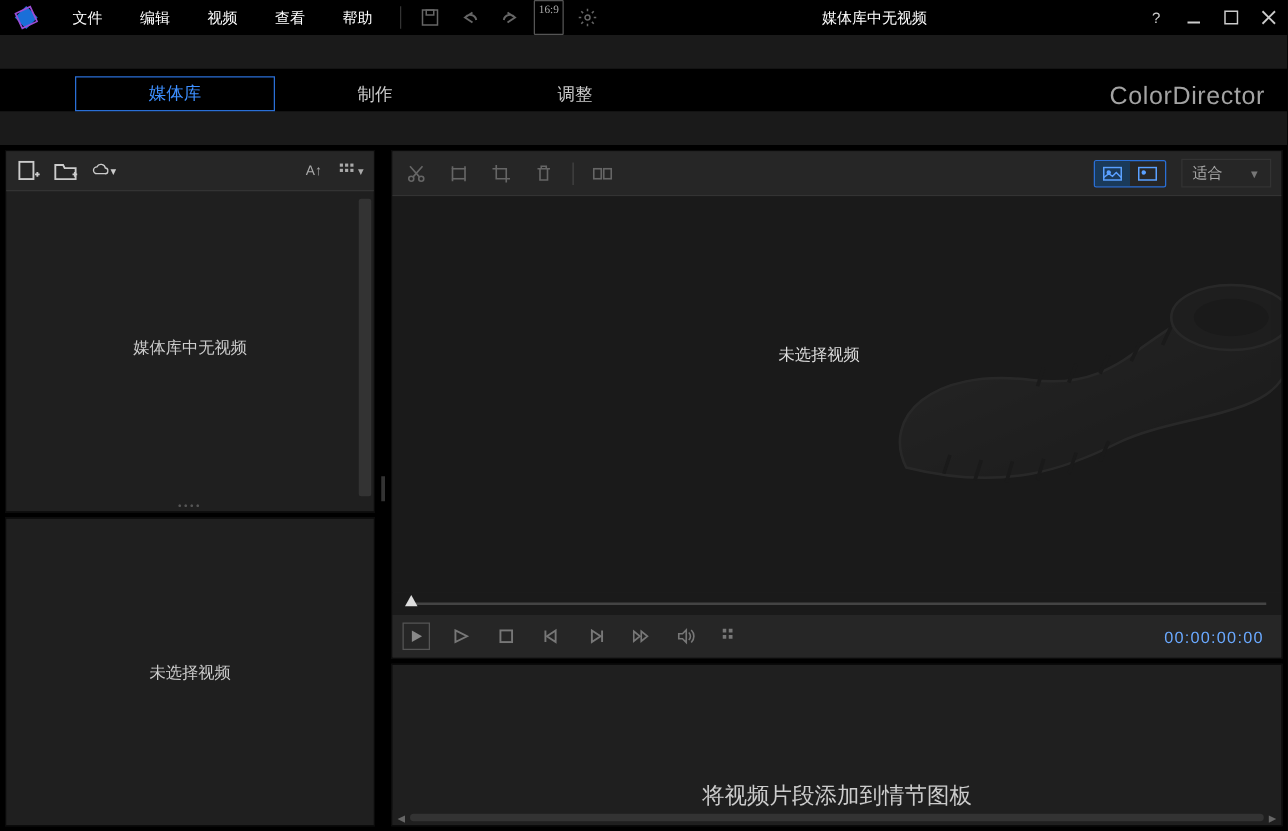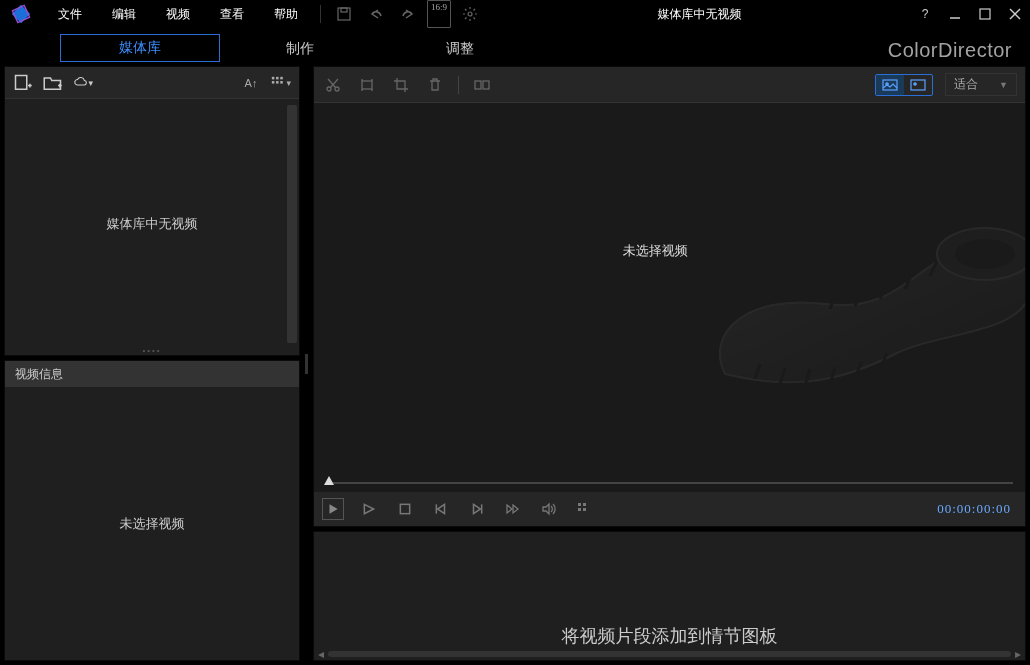--- a/index.html
+++ b/index.html
@@ -1,17 +1,17 @@
 <!DOCTYPE html>
 <html><head>
 <meta charset="utf-8">
 <style>
   * { box-sizing: border-box; margin: 0; padding: 0; user-select: none; }
   html, body { width: 1030px; height: 665px; overflow: hidden; background: #000; font-family: "Microsoft YaHei", "Segoe UI", sans-serif; color: #ccc; font-size: 12px; }
-  .app { width: 1030px; height: 665px; background: #1a1a1a; display: flex; flex-direction: column; }
+  .app { width: 1030px; height: 665px; background: #1a1a1a; display: flex; flex-direction: column; gap: 27px; }
   
   .titlebar { height: 28px; background: #000; display: flex; align-items: center; padding: 0 6px 0 10px; gap: 6px; }
   .logo { width: 22px; height: 22px; position: relative; margin-right: 8px; }
   .logo svg { width: 22px; height: 22px; }
   .menuitem { color: #fff; padding: 3px 12px; cursor: pointer; font-size: 12px; }
   .tb-sep { width: 1px; height: 18px; background: #333; margin: 0 4px; }
   .tb-icon { width: 26px; height: 20px; display: flex; align-items: center; justify-content: center; color: #666; cursor: pointer; }
   .tb-icon svg { width: 16px; height: 16px; }
   .aspect-badge { border: 1px solid #555; color: #aaa; font-size: 9px; padding: 0 3px; height: 28px; line-height: 12px; border-radius: 1px; cursor: pointer; font-family: Liberation Serif, serif; }
   .title-text { flex: 1; text-align: center; color: #fff; font-size: 12px; }
@@ -54,21 +54,21 @@
   .pv-placeholder { position: absolute; top: 40%; left: 48%; transform: translate(-50%,-50%); color: #ddd; font-size: 13px; z-index: 2; }
   .filmstrip { position: absolute; right: -20px; bottom: 60px; width: 360px; height: 220px; opacity: 0.25; z-index: 1; }
   .filmstrip svg { width: 100%; height: 100%; }
   .seekbar { height: 18px; background: #1a1a1a; position: relative; padding: 0 8px; }
   .seek-track { position: absolute; left: 12px; right: 12px; top: 8px; height: 2px; background: #444; }
   .seek-handle { position: absolute; left: 10px; top: 2px; width: 0; height: 0; border-left: 5px solid transparent; border-right: 5px solid transparent; border-bottom: 9px solid #ddd; cursor: pointer; }
   .controls { height: 34px; background: #262626; display: flex; align-items: center; padding: 0 8px; gap: 14px; }
   .ctl { width: 22px; height: 22px; display: flex; align-items: center; justify-content: center; color: #777; cursor: pointer; border: 1px solid transparent; }
   .ctl.boxed { border: 1px solid #555; }
   .ctl svg { width: 14px; height: 14px; }
-  .timecode { margin-left: auto; color: #6aa9ff; font-family: Liberation Serif, serif; font-size: 13px; letter-spacing: 1px; padding: 2px 6px; }
+  .timecode { margin-left: auto; color: #6aa9ff; font-family: Liberation Sans, sans-serif; font-size: 13px; letter-spacing: 1px; padding: 2px 6px; }
   .storyboard { height: 130px; display: flex; flex-direction: column; }
   .sb-body { flex: 1; display: flex; align-items: flex-end; justify-content: center; color: #ccc; font-size: 18px; }
   .sb-scroll { height: 12px; background: #1f1f1f; position: relative; }
   .sb-scroll-track { position: absolute; left: 14px; right: 14px; top: 3px; height: 6px; background: #333; border-radius: 3px; }
   .sb-scroll-arrow { position: absolute; top: 1px; width: 10px; height: 10px; color: #666; display:flex; align-items:center; justify-content:center; cursor:pointer; }
 </style>
 </head>
 <body>
 
 <div class="app">
@@ -174,21 +174,20 @@
               <span style="color:#aaa;font-size:9px;margin-left:2px">▾</span>
             </div>
         </div>
         <div class="media-body">
           <span>媒体库中无视频</span>
           <div class="scroll-v"></div>
         </div>
         <div class="drag-dots">••••</div>
       </div>
       <div class="panel video-info">
-        <div class="vi-header">视频信息</div>
         <div class="vi-body">
           <span>未选择视频</span>
         </div>
       </div>
     </div>
 
     <div class="splitter-v"></div>
 
     <div class="right-col">
       <div class="panel preview">

